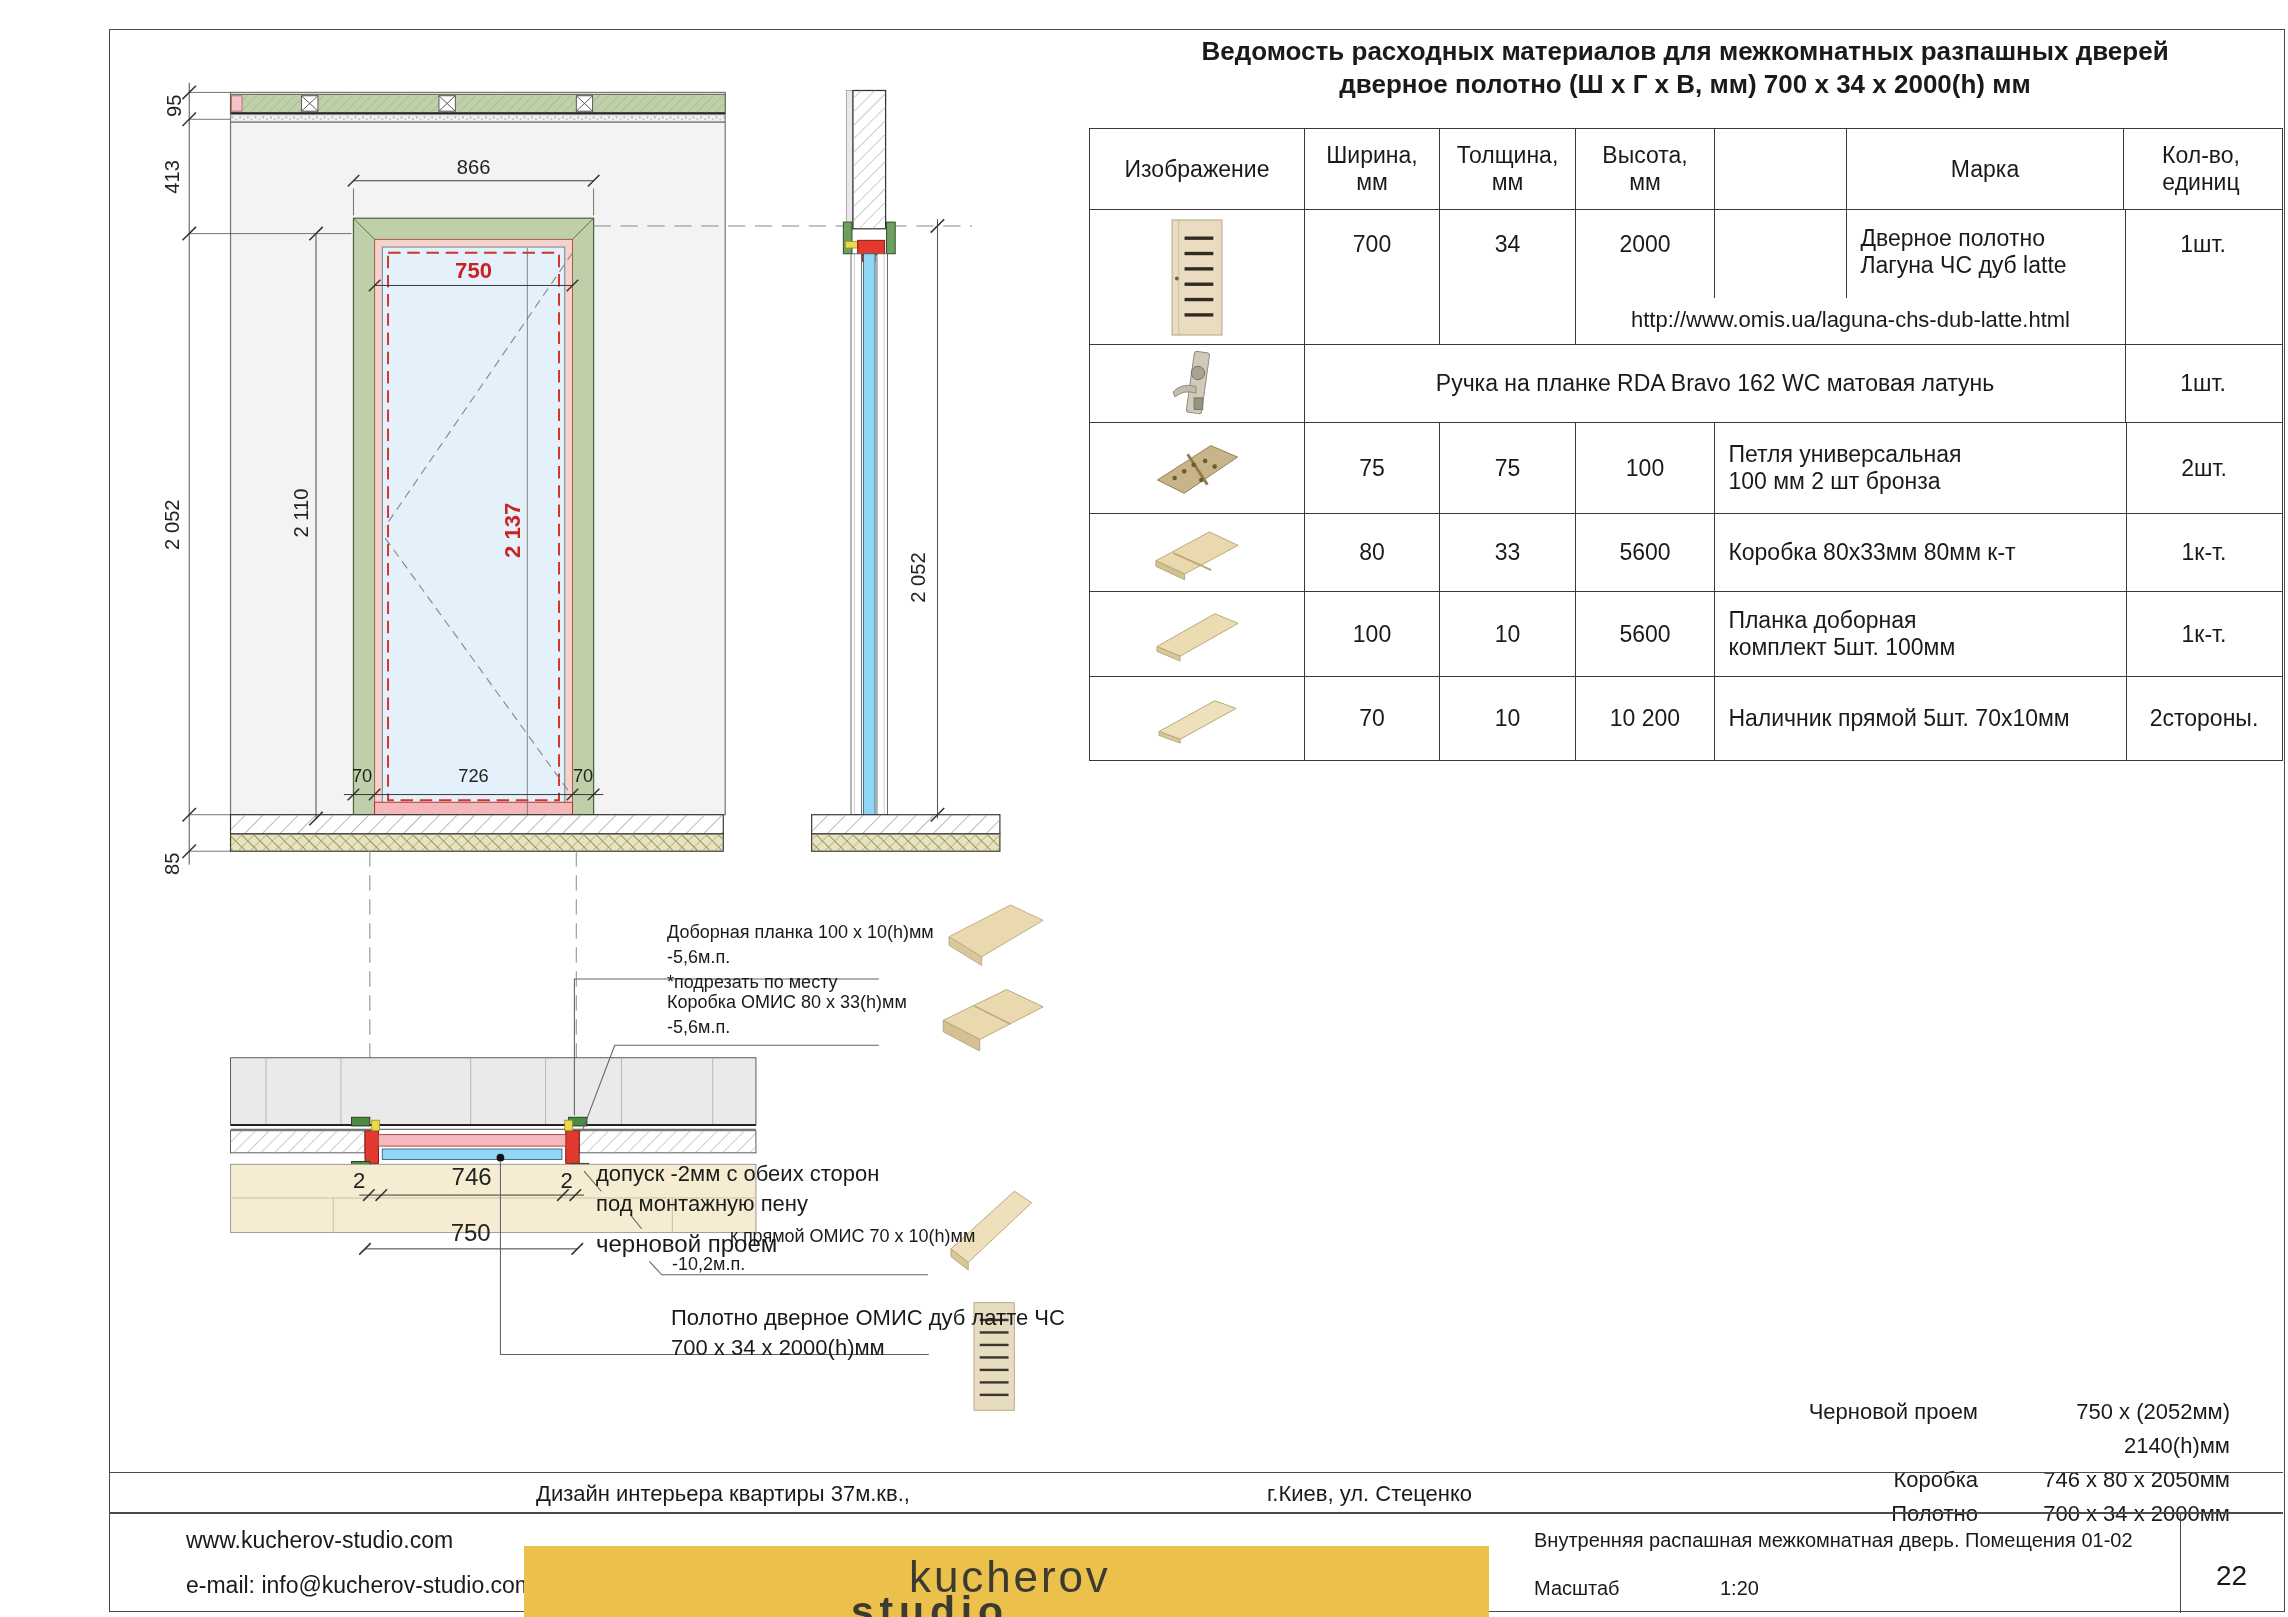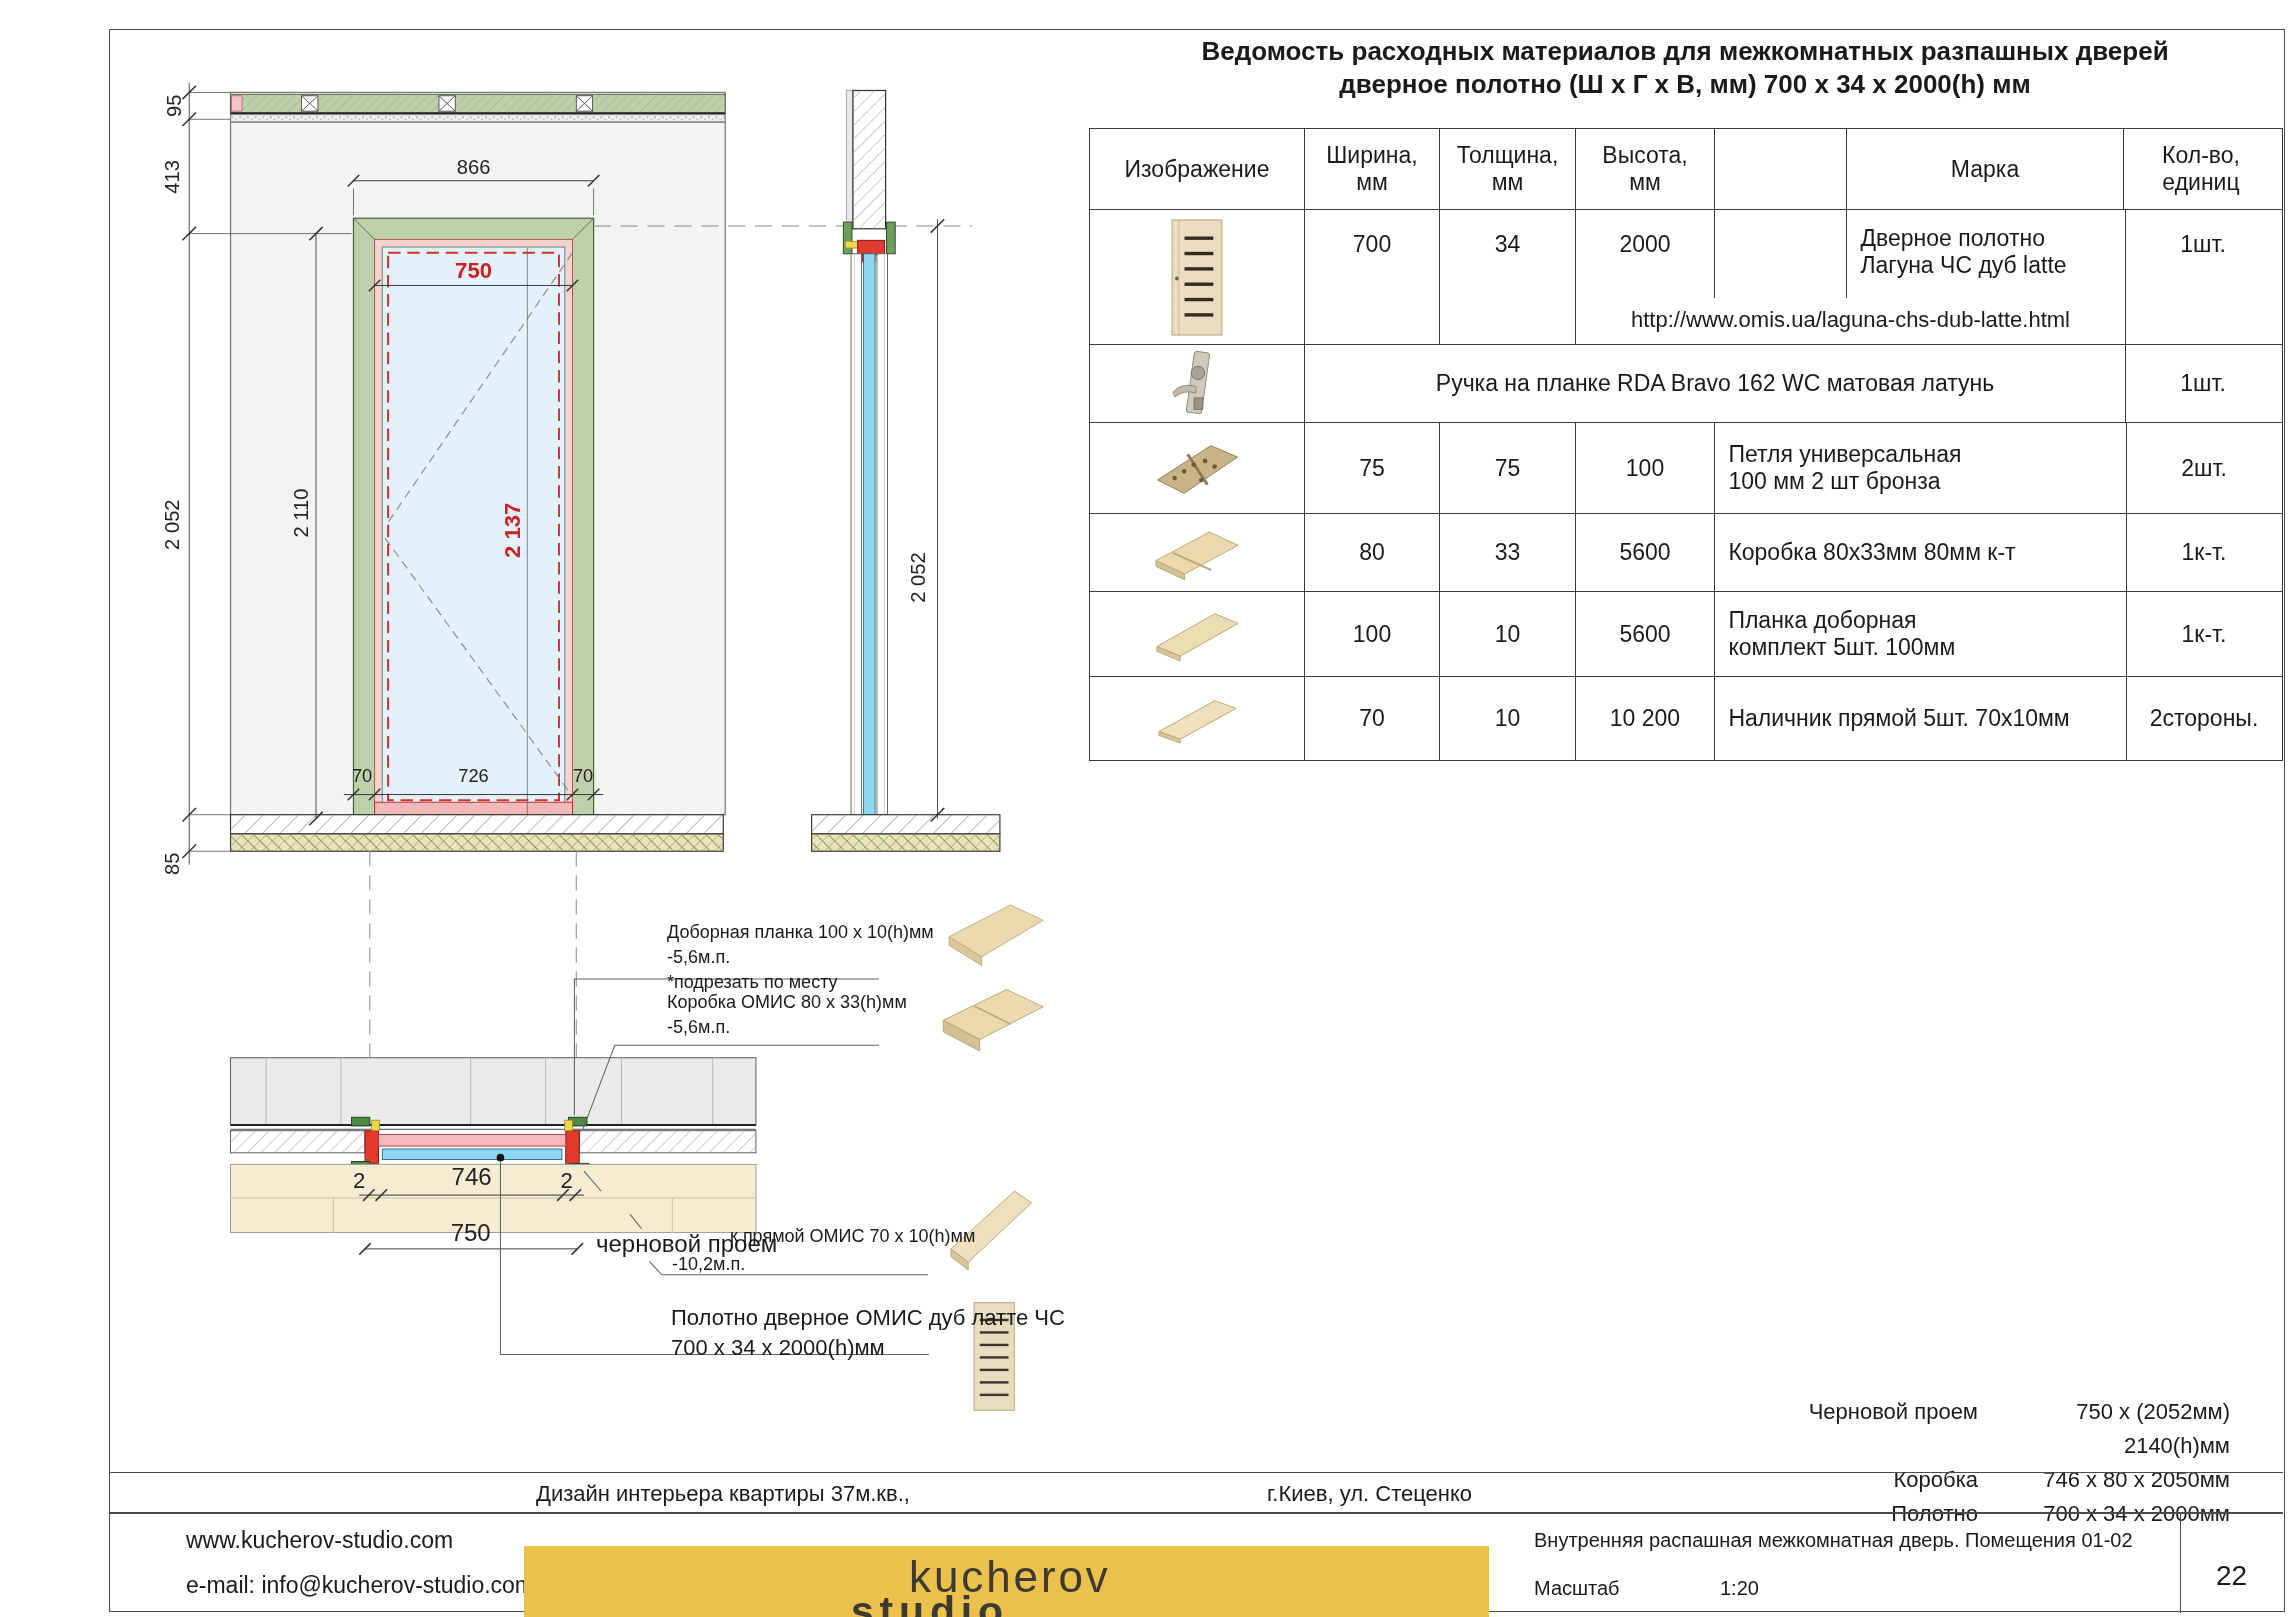--- a/index.html
+++ b/index.html
@@ -288,20 +288,24 @@
 
   <div class="abs ann" style="left:667px;top:920px;">
     <div>Доборная планка 100 х 10(h)мм</div>
     <div>-5,6м.п.</div>
     <div>*подрезать по месту</div>
   </div>
   <div class="abs ann" style="left:667px;top:990px;">
     <div>Коробка ОМИС 80 х 33(h)мм</div>
     <div>-5,6м.п.</div>
   </div>
+  <div class="abs ann-big" style="left:596px;top:1159px;">
+    <div>допуск -2мм с обеих сторон</div>
+    <div>под монтажную пену</div>
+  </div>
   <div class="abs" style="left:596px;top:1230px;font-size:24px;">черновой проем</div>
   <div class="abs ann" style="left:730px;top:1224px;">к прямой ОМИС 70 х 10(h)мм</div>
   <div class="abs ann" style="left:672px;top:1252px;">-10,2м.п.</div>
   <div class="abs ann-big" style="left:671px;top:1303px;">
     <div>Полотно дверное ОМИС дуб латте ЧС</div>
     <div>700 х 34 х 2000(h)мм</div>
   </div>
 
   <div id="title" class="abs">
     <div>Ведомость расходных материалов для межкомнатных разпашных дверей</div>

